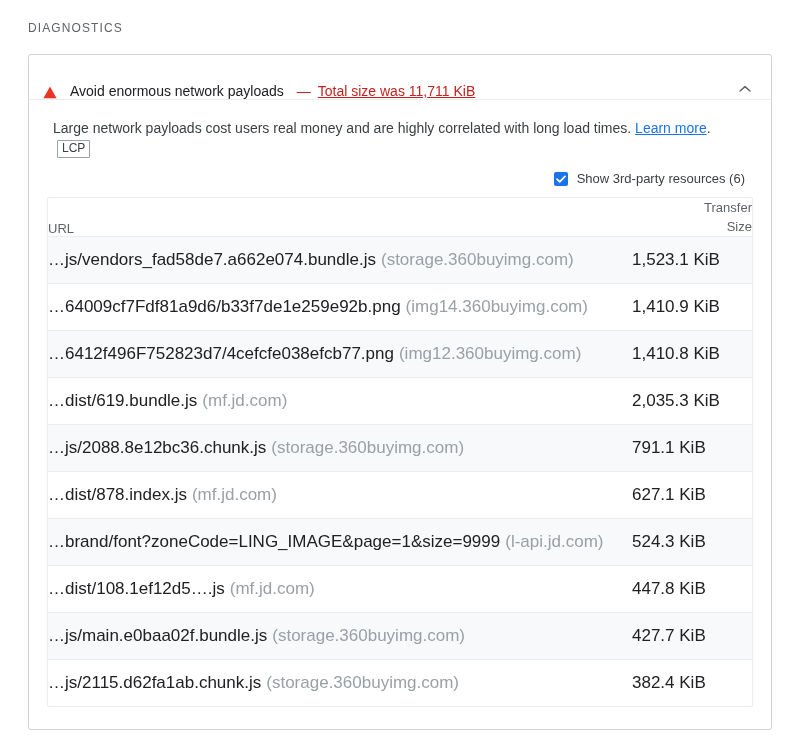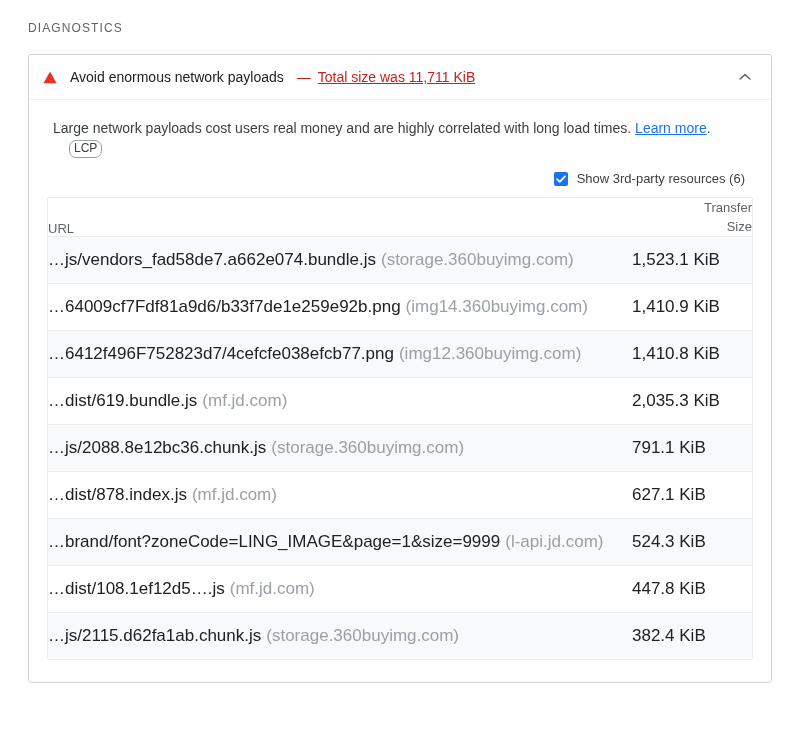--- a/index.html
+++ b/index.html
@@ -44,21 +44,21 @@
     box-sizing: border-box;
     border: 1px solid #cfd3d6;
     border-radius: 3px;
     background: #ffffff;
     overflow: hidden;
   }
 
   .audit-header {
     position: relative;
     display: flex;
-    align-items: center;
+    align-items: flex-end;
     height: 44px;
     padding: 0 16px 0 14px;
     border-bottom: 1px solid #ebedef;
     cursor: pointer;
   }
 
   .warning-icon {
     width: 14px;
     height: 13px;
     flex: 0 0 auto;
@@ -113,26 +113,26 @@
   }
   .description a {
     color: #1a73e8;
     text-decoration: underline;
     text-align: center;
   }
 
   .lcp-badge {
     display: inline-block;
     border: 1px solid #9aa0a6;
-    border-radius: 7px;
+    border-radius: 1px;
     padding: 0px 4px 1px 4px;
     font-size: 12px;
     line-height: 15px;
     color: #3c4043;
-    margin-left: 16px;
+    margin-left: 4px;
     vertical-align: 1px;
     white-space: nowrap;
   }
 
   
   .filter-row {
     display: flex;
     justify-content: flex-end;
     align-items: center;
     padding: 13px 8px 0 0;
@@ -301,20 +301,24 @@
               </tr>
               <tr>
                 <td class="url-cell"><span>…brand/font?zoneCode=LING_IMAGE&amp;page=1&amp;size=9999</span><span class="origin">(l-api.jd.com)</span></td>
                 <td class="size-cell">524.3 KiB</td>
               </tr>
               <tr>
                 <td class="url-cell"><span>…dist/108.1ef12d5….js</span><span class="origin">(mf.jd.com)</span></td>
                 <td class="size-cell">447.8 KiB</td>
               </tr>
               <tr>
+                <td class="url-cell"><span>…js/main.e0baa02f.bundle.js</span><span class="origin">(storage.360buyimg.com)</span></td>
+                <td class="size-cell">427.7 KiB</td>
+              </tr>
+              <tr>
                 <td class="url-cell"><span>…js/2115.d62fa1ab.chunk.js</span><span class="origin">(storage.360buyimg.com)</span></td>
                 <td class="size-cell">382.4 KiB</td>
               </tr>
             </tbody>
         </table>
       </div>
 
     </div>
   </div>
 </div>

